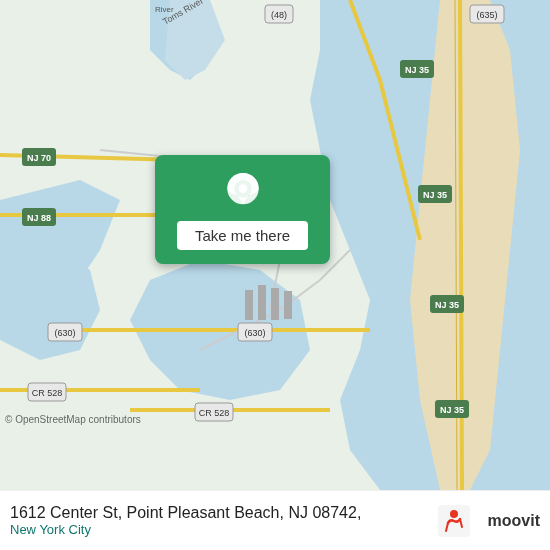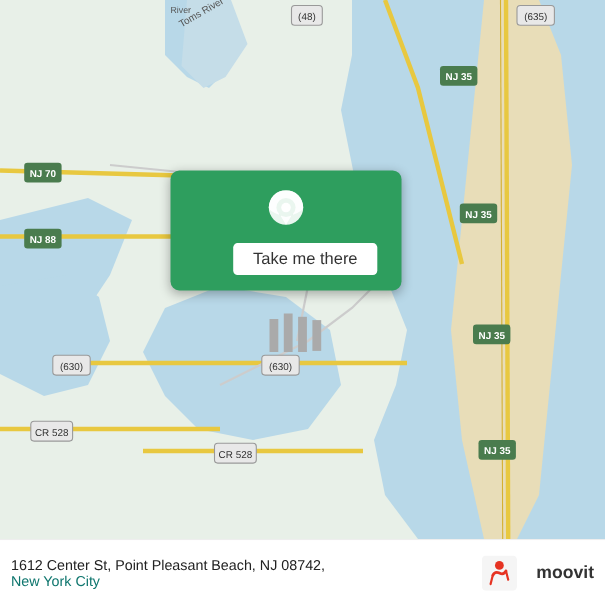--- a/index.html
+++ b/index.html
@@ -55,42 +55,41 @@
     #take-me-there-btn {
       background-color: white;
       color: #333;
       border: none;
       border-radius: 4px;
       padding: 6px 18px;
       font-size: 15px;
       font-weight: 500;
       cursor: pointer;
       white-space: nowrap;
-      margin-left: 35px;
     }
 
     
     #bottom-bar {
       width: 550px;
       height: 60px;
       background: white;
       display: flex;
       align-items: center;
       justify-content: space-between;
       padding: 0 10px;
       border-top: 1px solid #eee;
     }
 
     #address-section {
       display: flex;
       flex-direction: column;
     }
 
     #address-line {
-      font-size: 13px;
+      font-size: 16px;
       color: #222;
       font-weight: 500;
     }
 
     #city-line {
       font-size: 13px;
       color: #0f766e;
       font-weight: 500;
     }
 
@@ -217,20 +216,23 @@
         <circle cx="20" cy="18" r="18" fill="white" opacity="0.9"></circle>
         <circle cx="20" cy="18" r="10" fill="#2e9e5e"></circle>
         <circle cx="20" cy="18" r="5" fill="white"></circle>
         <path d="M 20,36 L 14,26 Q 2,22 2,18 A18,18 0 0,1 38,18 Q 38,22 26,26 Z" fill="white" opacity="0.9"></path>
       </svg>
       <button id="take-me-there-btn">Take me there</button>
     </div>
   </div>
 
   
+  <div id="openstreetmap-credit">
+    <span>© OpenStreetMap contributors</span>
+  </div>
 </div>
 
 <div id="bottom-bar">
   <div id="address-section">
     <span id="address-line">1612 Center St, Point Pleasant Beach, NJ 08742,</span>
     <span id="city-line">New York City</span>
   </div>
   <div id="moovit-logo">
 
     <svg id="moovit-icon" viewBox="0 0 32 32" xmlns="http://www.w3.org/2000/svg">

